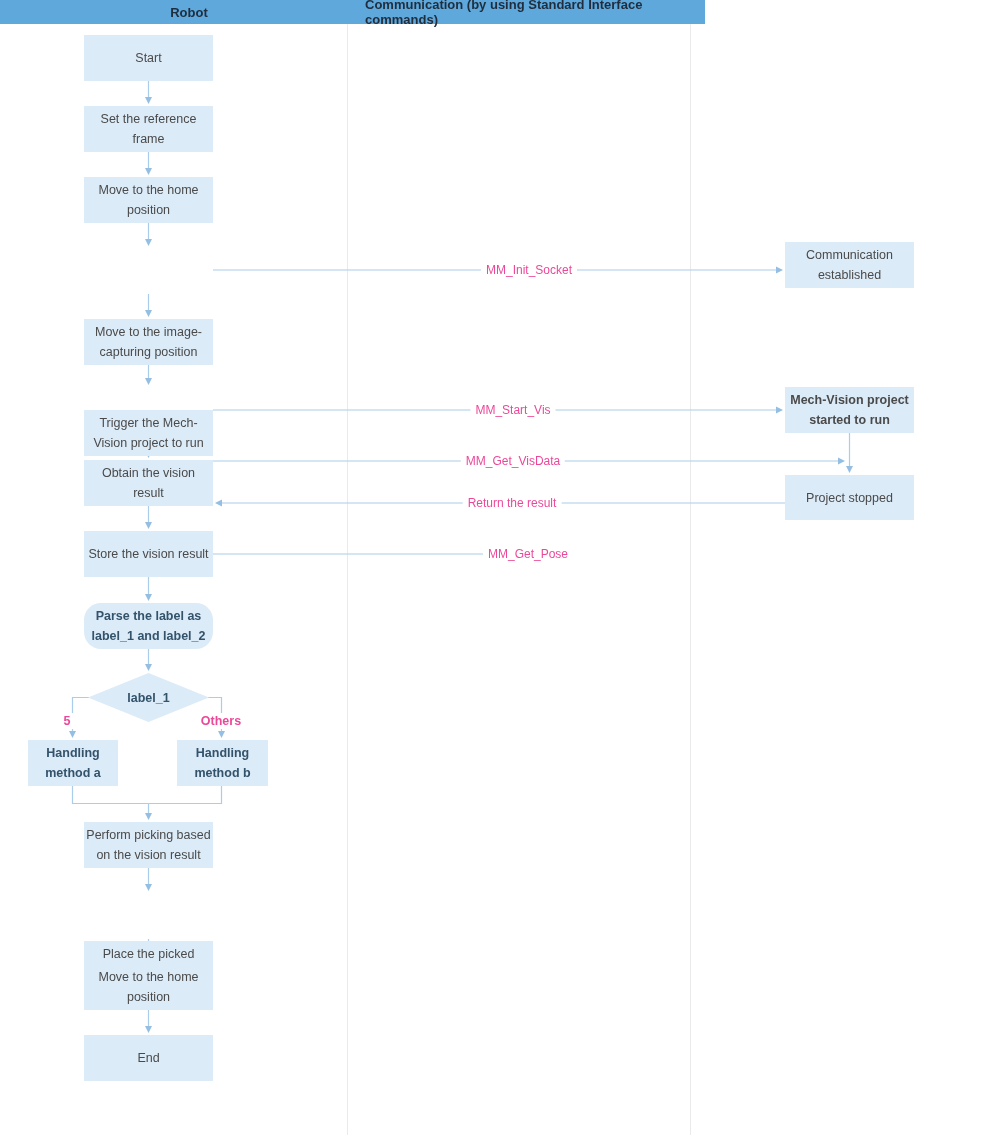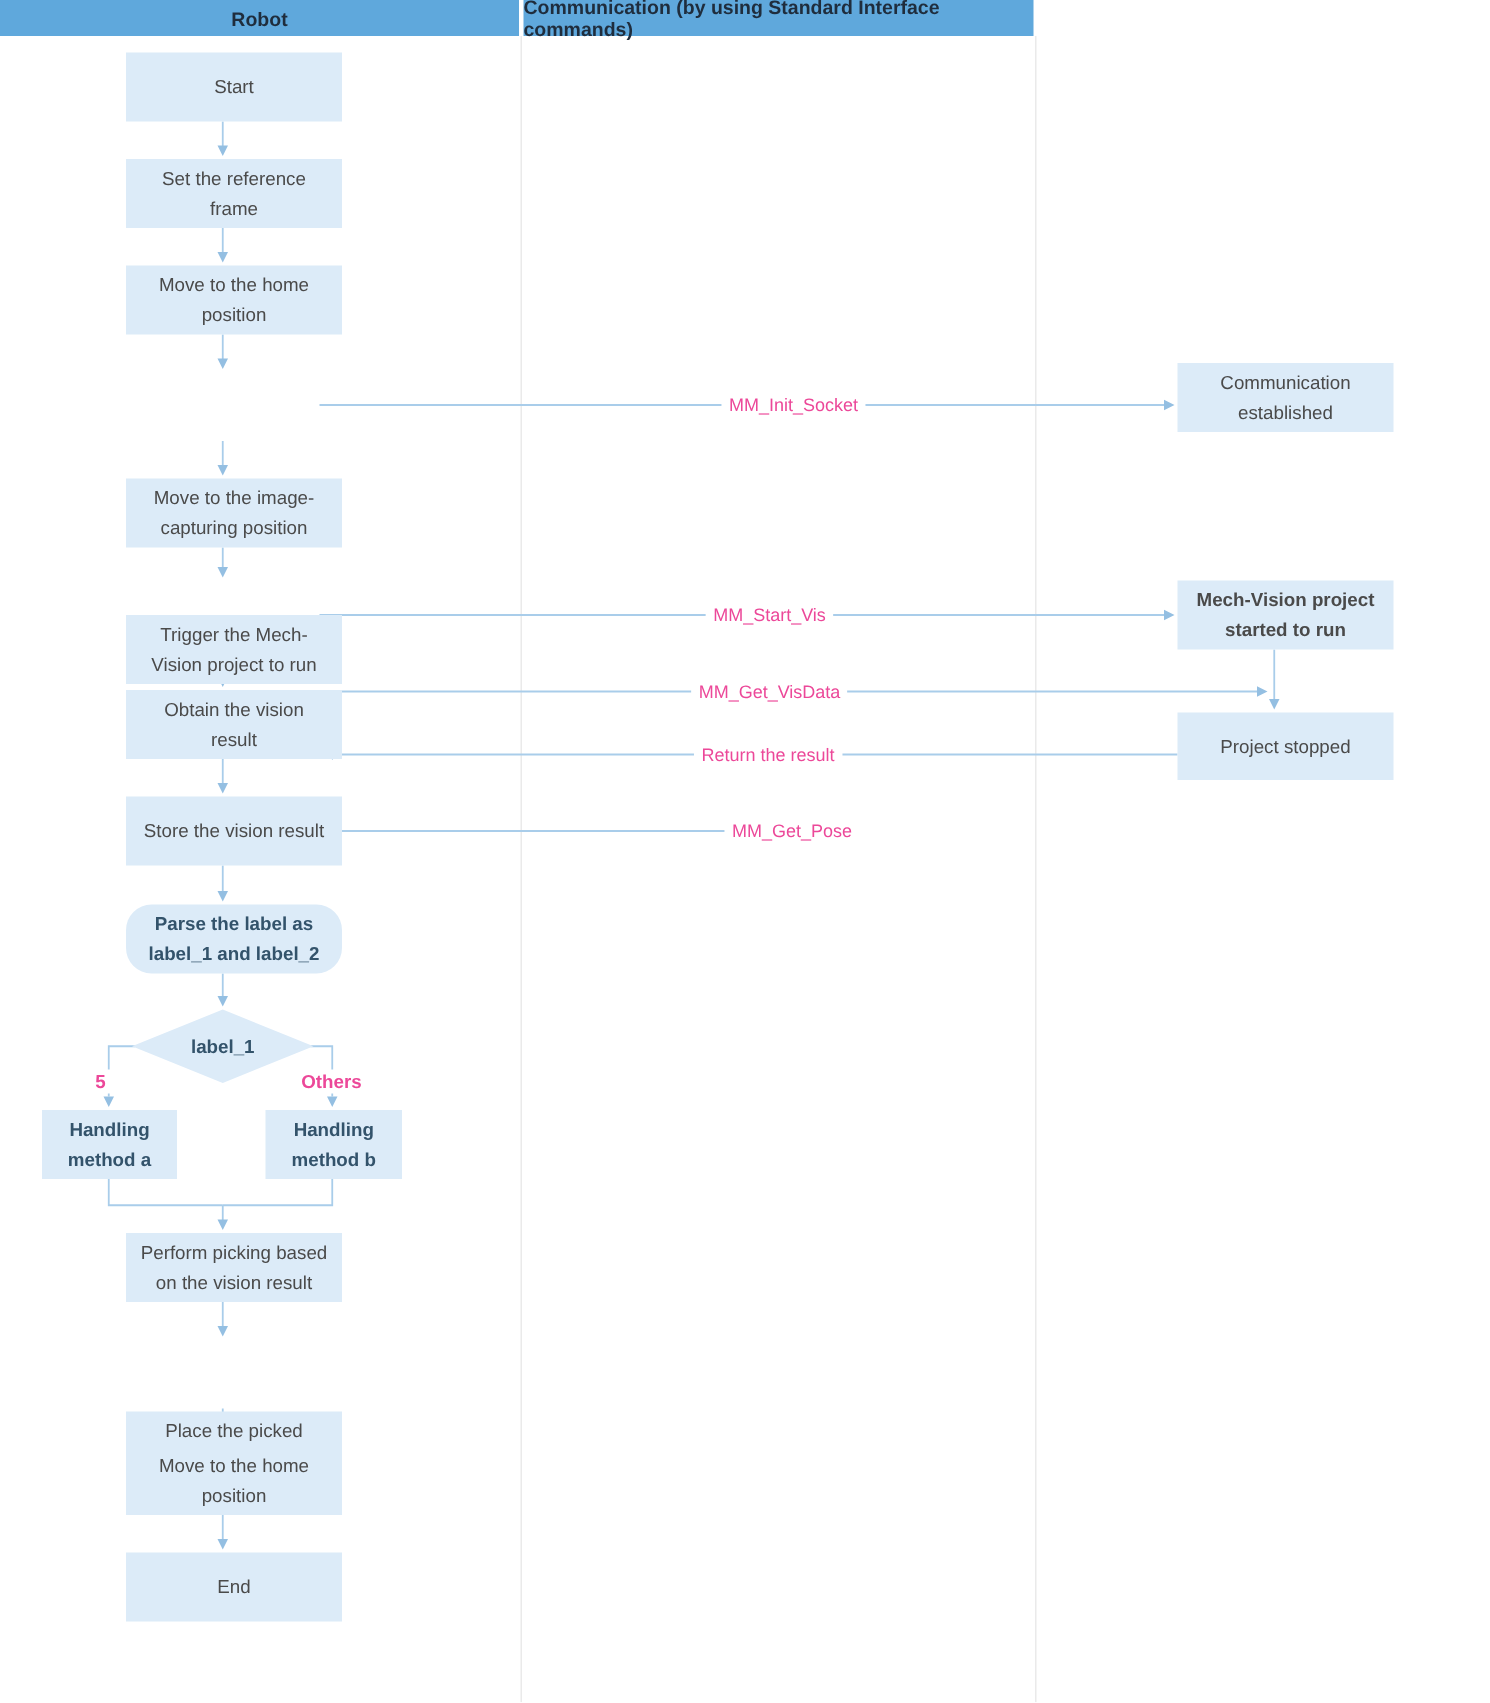--- a/index.html
+++ b/index.html
@@ -4,34 +4,34 @@
 <style>
   html,body{margin:0;padding:0;background:#fff;}
   .canvas{
     position:relative;width:993px;height:1135px;background:#ffffff;overflow:hidden;
     font-family:"Liberation Sans", sans-serif;
   }
   
   .hdr{
     position:absolute;top:0;height:24px;background:#5fa8dc;color:#1f2d3d;
     display:flex;align-items:center;justify-content:center;
-    font-size:13px;font-weight:bold;
+    font-size:13px;font-weight:bold;padding-left:16px;
   }
   .hdr1{left:0;width:346px;}
   .hdr2{left:349px;width:340px;}
   .hdr3{left:692px;width:301px;}
   
   .sep{position:absolute;top:24px;bottom:0;width:1px;background:#eaeaea;}
   .sep1{left:347px;}
   .sep2{left:690px;}
   
   .wires{position:absolute;left:0;top:0;}
   
   .flow-box{
-    position:absolute;width:144px;height:46px;background:#dcebf8;color:#4a4a4a;
+    position:absolute;width:129px;height:46px;background:#dcebf8;color:#4a4a4a;
     display:flex;align-items:center;justify-content:center;text-align:center;
     font-size:12.5px;line-height:20px;white-space:pre-line;
   }
   .bold{font-weight:bold;color:#33536b;}
   .b-start{left:84px;top:35px;}
   .b-setref{left:84px;top:106px;}
   .b-home1{left:84px;top:177px;}
   .b-init{left:84px;top:248px;}
   .b-imgpos{left:84px;top:319px;}
   .b-trigger{left:84px;top:387px;margin-top:23px;}

